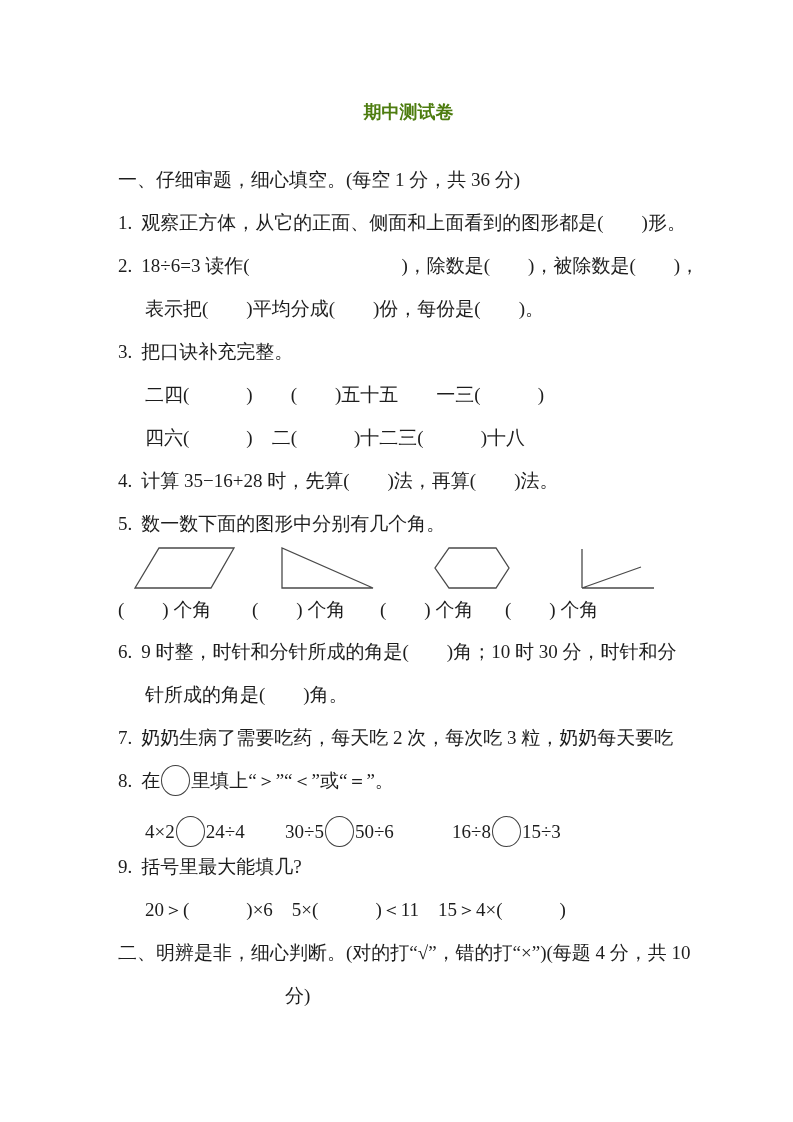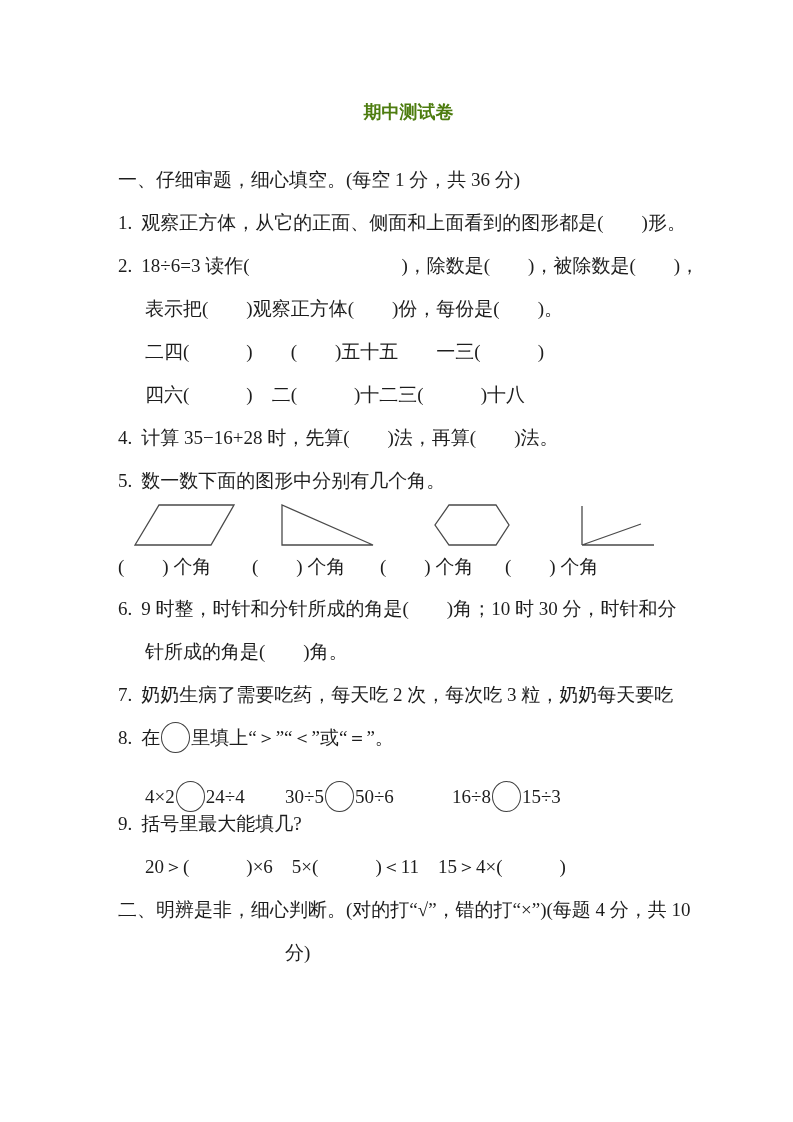--- a/index.html
+++ b/index.html
@@ -31,44 +31,47 @@
   .shapes-row svg { position:absolute; bottom:0; display:block; }
   .labels-row { position:relative; height:40px; line-height:40px; }
   .labels-row span { position:absolute; top:0; }
 
   .circle {
     display:inline-block; width:29px; height:31px;
     border:1.6px solid #3f3f3f; border-radius:50%;
     vertical-align:middle; margin:0 1px 5px 1px;
   }
   .cmp-row { position:relative; }
-  .cmp { position:absolute; top:16px; white-space:nowrap;font-family:Liberation Serif, serif; }
+  .cmp { position:absolute; top:8px; white-space:nowrap;font-family:Liberation Serif, serif; }
 </style>
 </head>
 <body>
 
 <div class="page">
 
   <div class="title">期中测试卷</div>
 
   <div class="content">
 
     <div class="line">一、仔细审题，细心填空。(每空 1 分，共 36 分)</div>
 
     <div class="line">
       <span class="qnum">1.</span><span>观察正方体，从它的正面、侧面和上面看到的图形都是(　　)形。</span>
     </div>
 
     <div class="line">
       <span class="qnum">2.</span><span>18÷6=3 读作(　　　　　　　　)，除数是(　　)，被除数是(　　)，</span>
     </div>
     <div class="line indent">
-      <span>表示把(　　)观察正方体(　　)份，每份是(　　)。</span>
+      <span>表示把(　　)平均分成(　　)份，每份是(　　)。</span>
     </div>
 
+    <div class="line">
+      <span class="qnum">3.</span><span>把口诀补充完整。</span>
+    </div>
     <div class="line indent">二四(　　　)　　(　　)五十五　　一三(　　　)</div>
     <div class="line indent">四六(　　　)　二(　　　)十二三(　　　)十八</div>
 
     <div class="line">
       <span class="qnum">4.</span><span>计算 35−16+28 时，先算(　　)法，再算(　　)法。</span>
     </div>
 
     <div class="line">
       <span class="qnum">5.</span><span>数一数下面的图形中分别有几个角。</span>
     </div>

